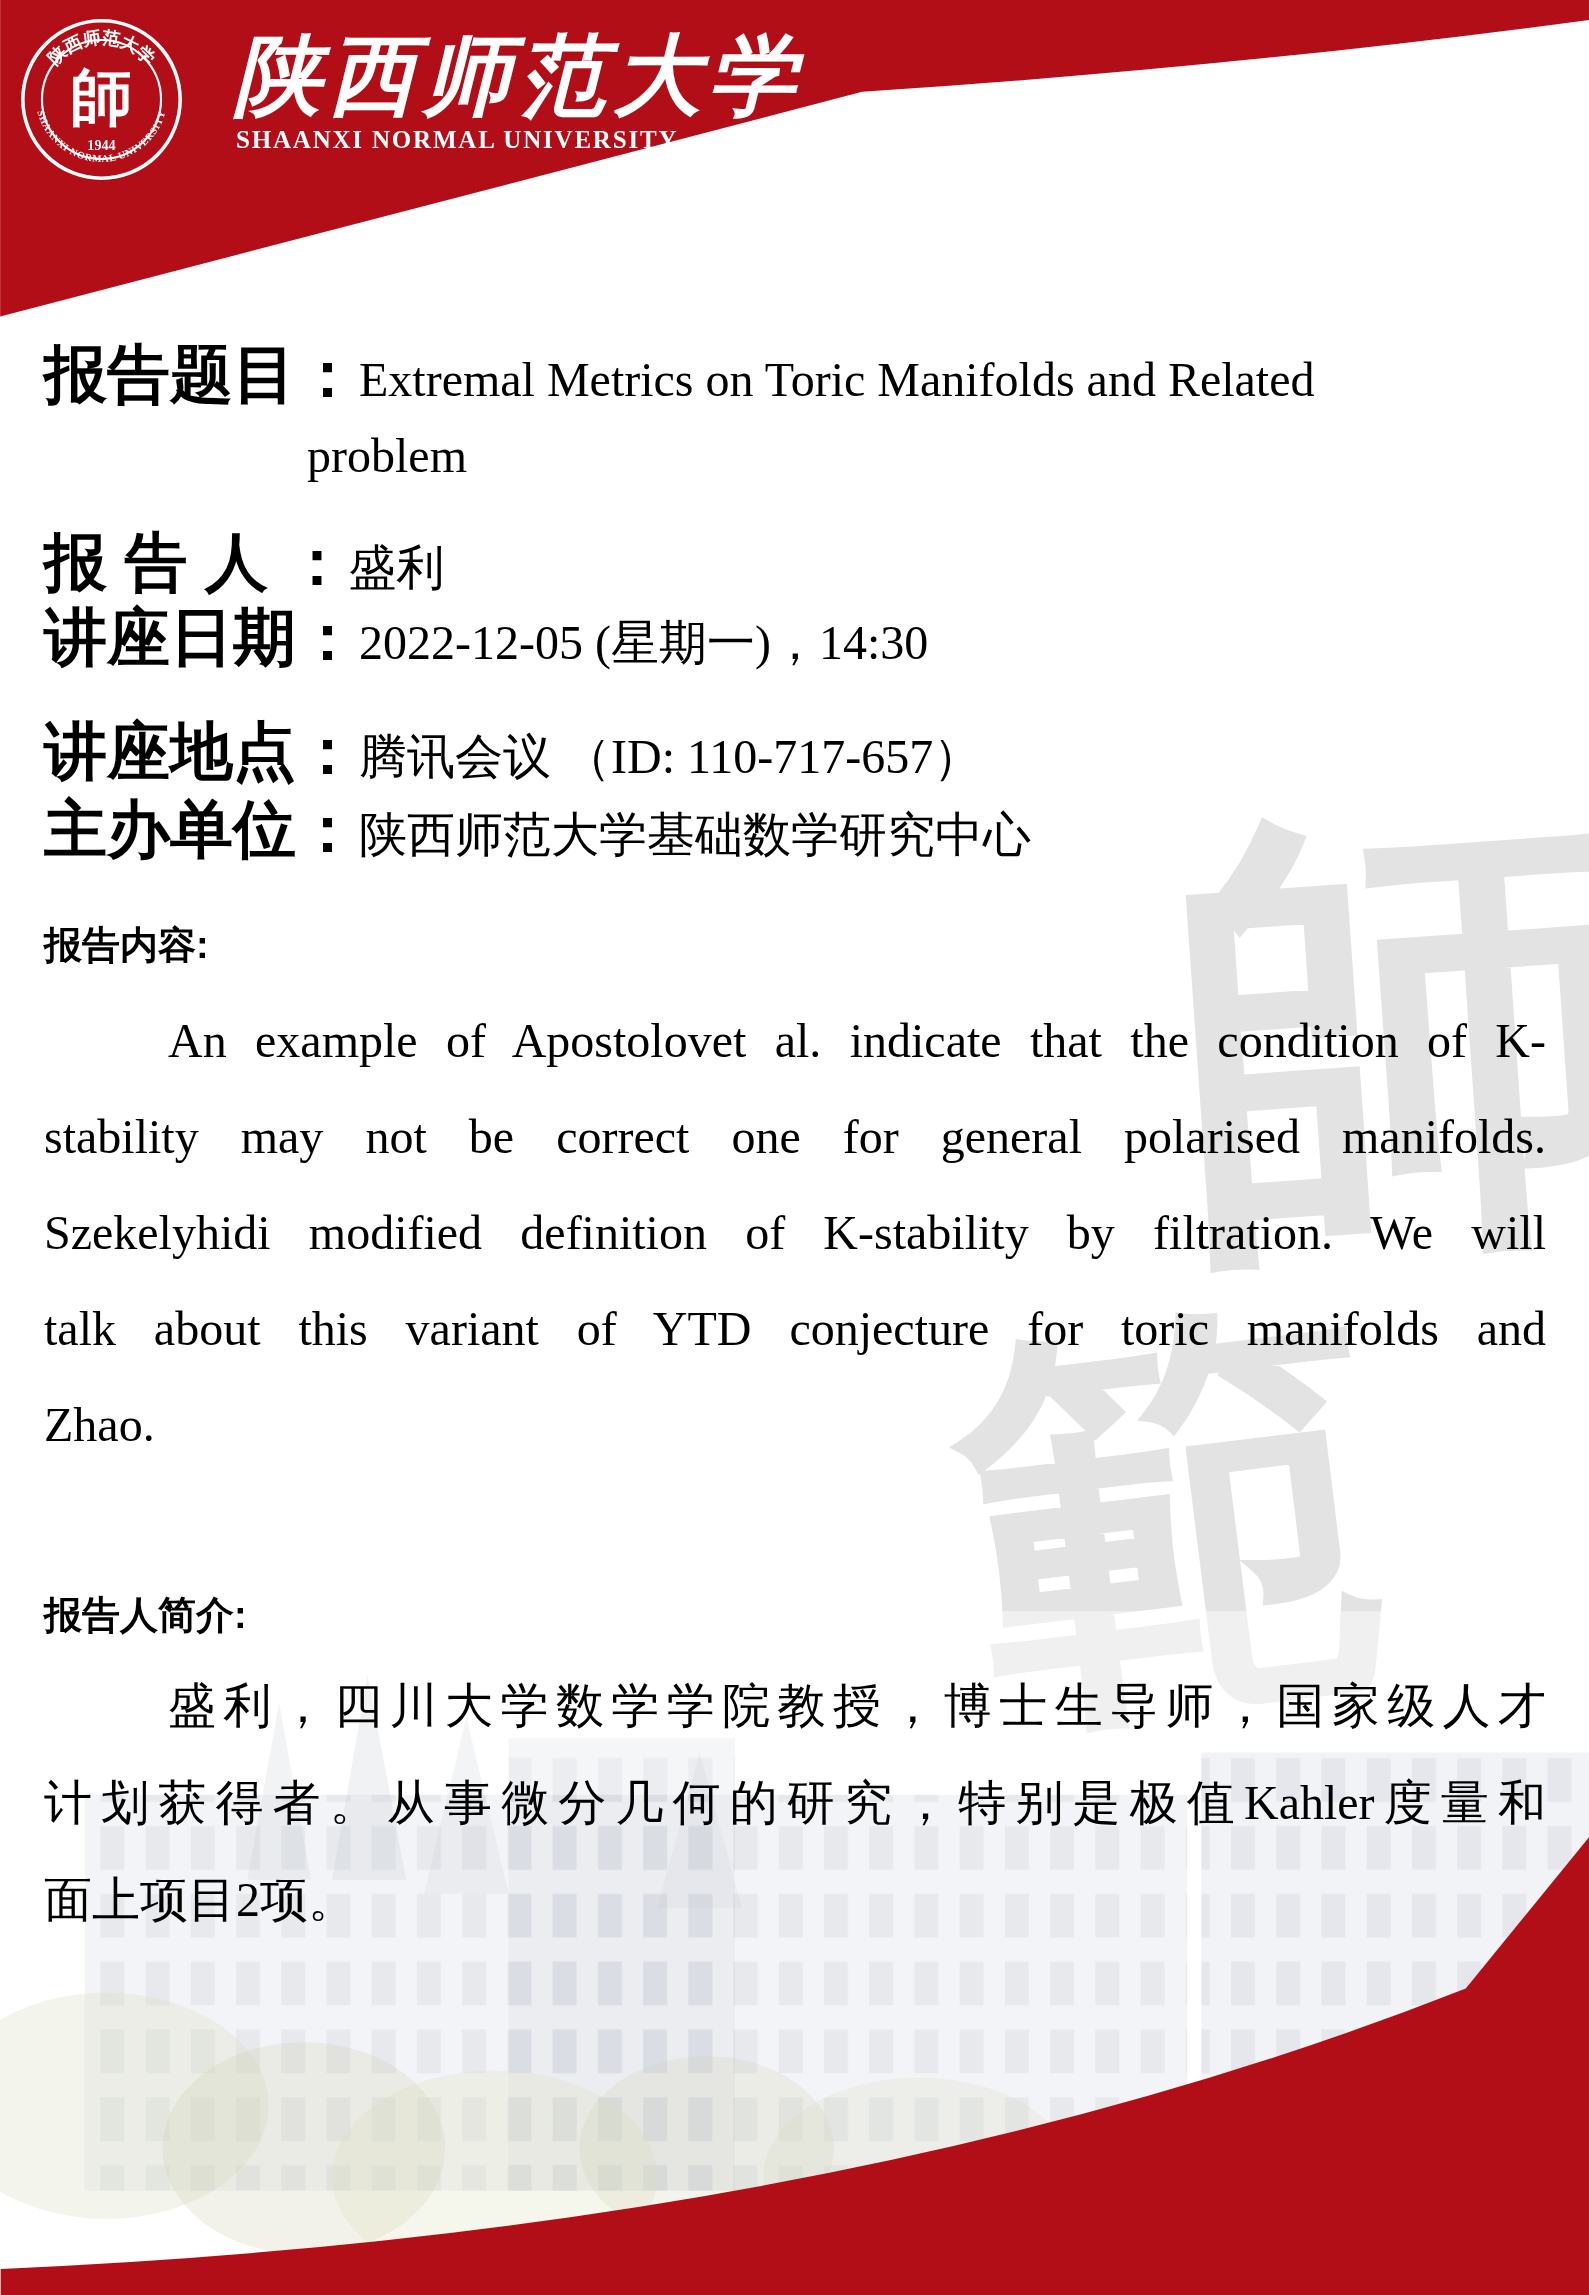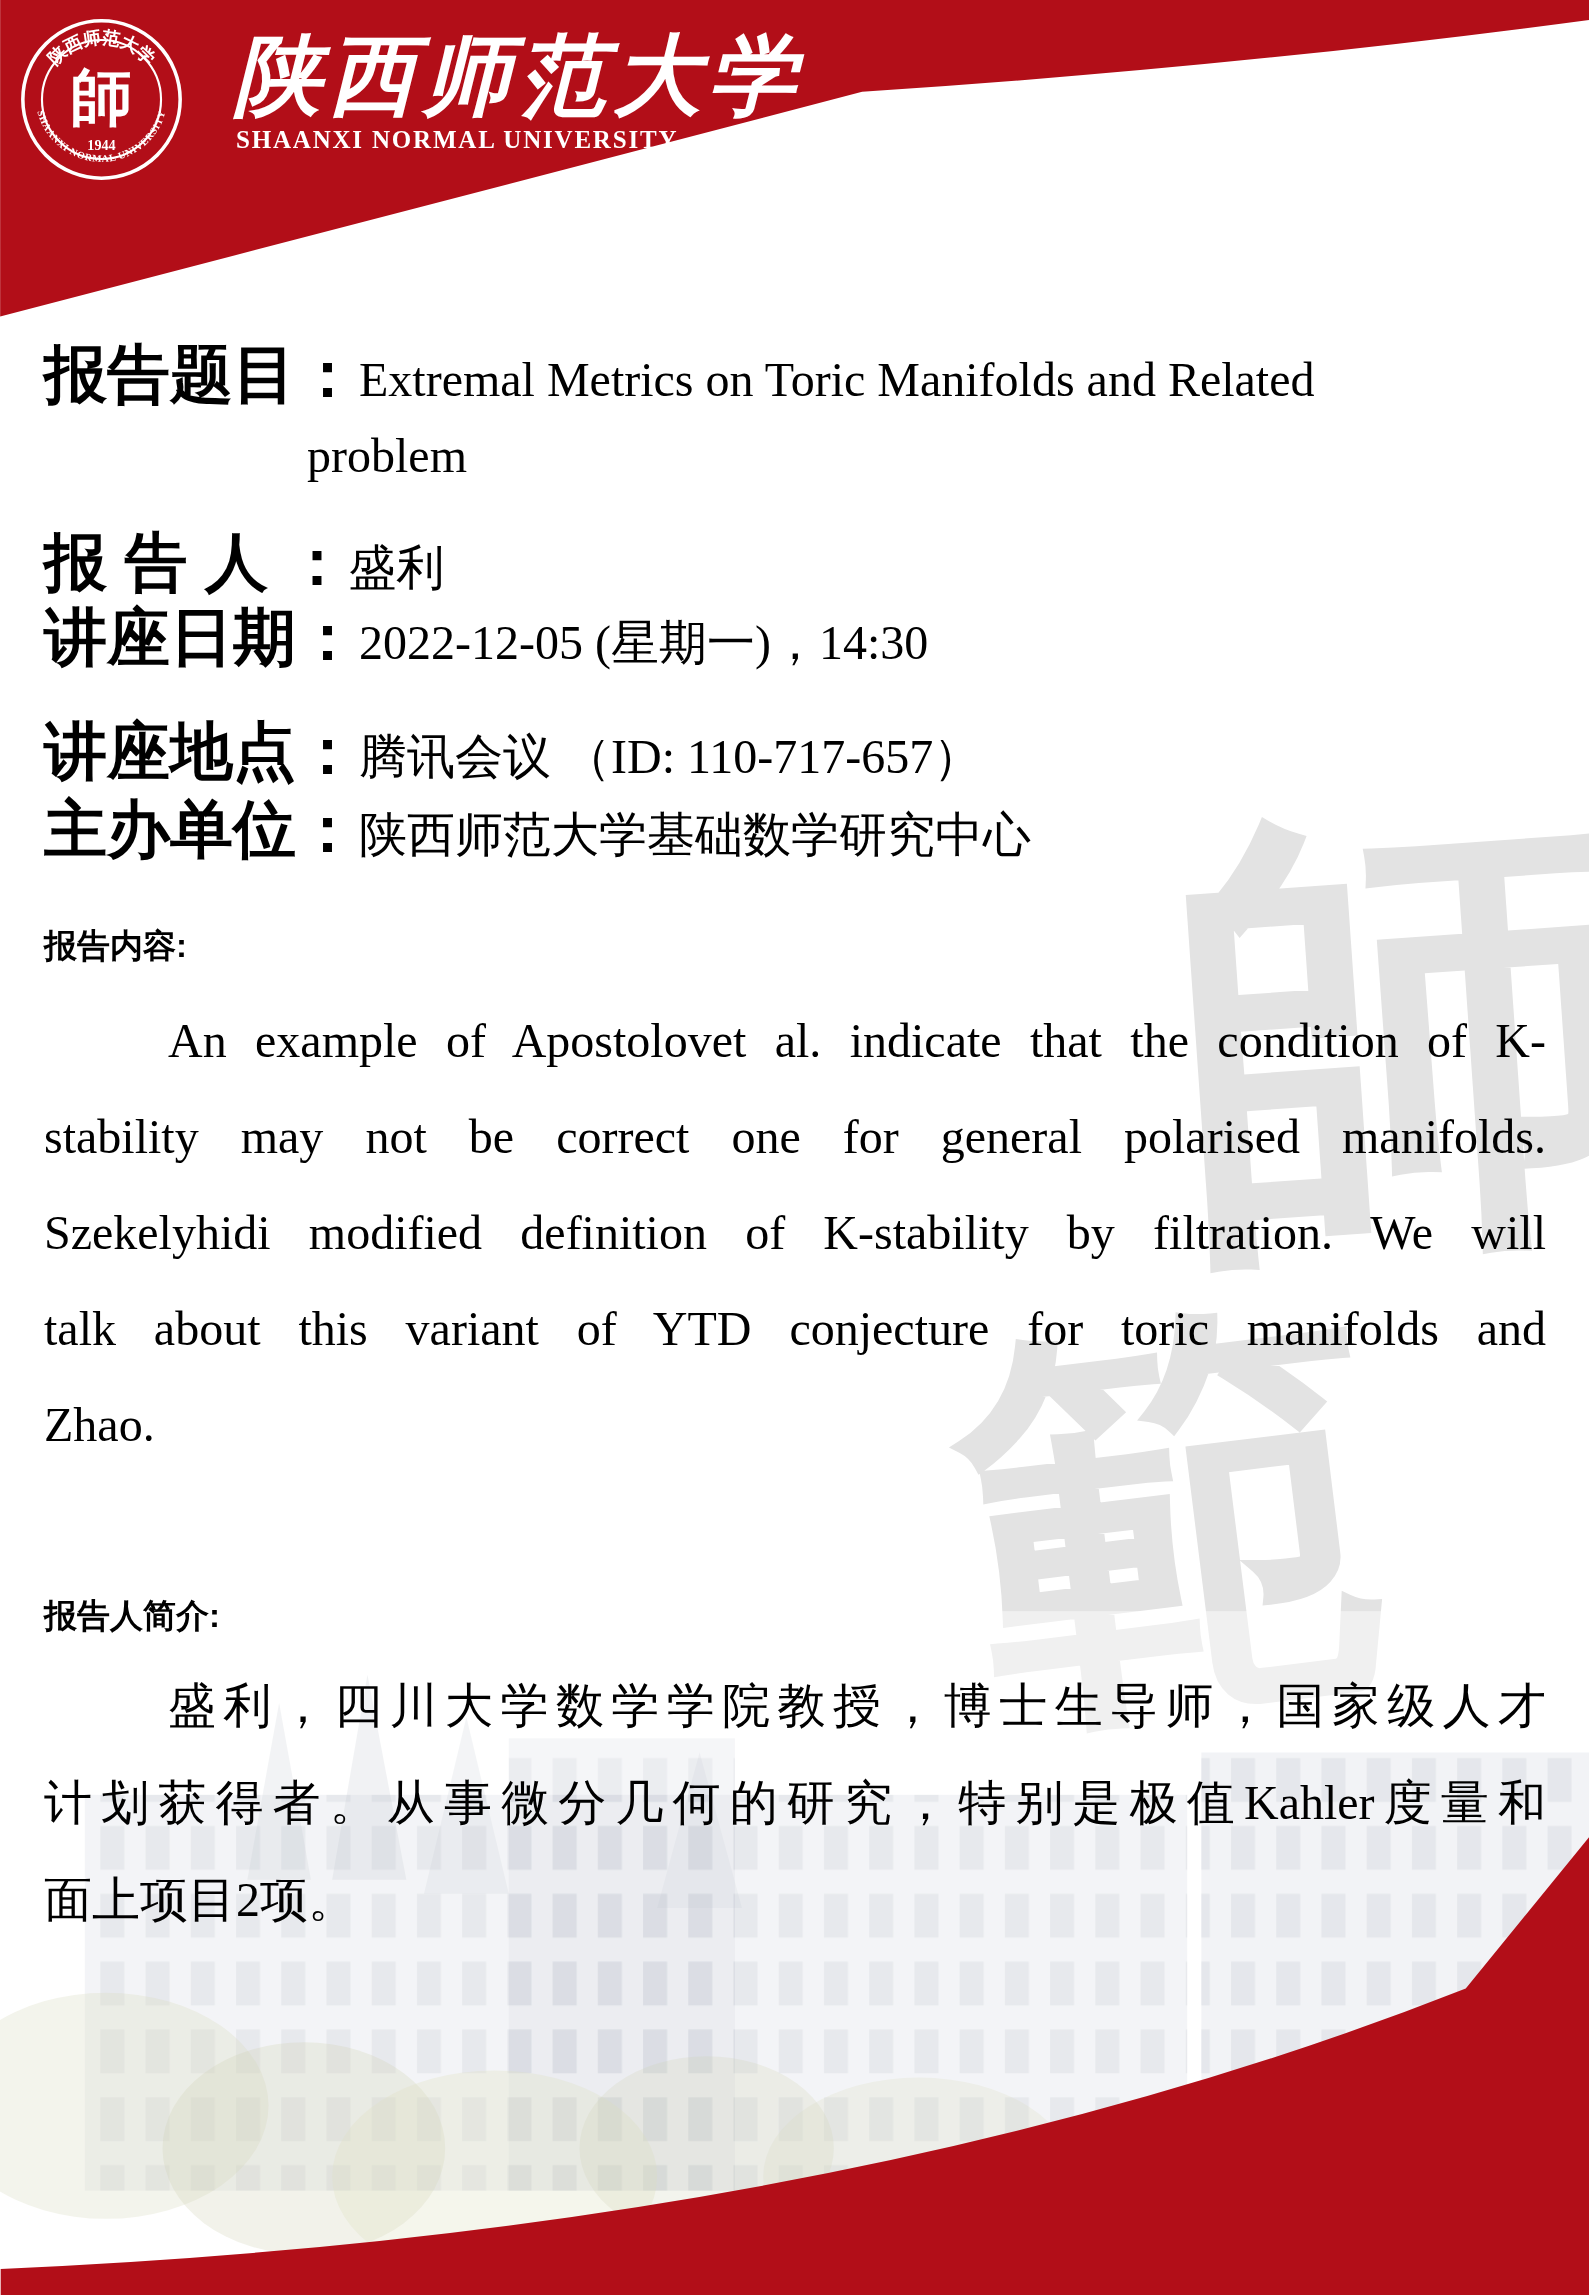--- a/index.html
+++ b/index.html
@@ -25,21 +25,21 @@
   .wm2{left:961px;top:1300px;font-size:424px;transform:rotate(-7deg);}
   .campus-photo{position:absolute;left:0;top:1611px;z-index:1;}
 
   
   .content{position:absolute;left:44px;top:0;width:1502px;z-index:3;}
   .fieldline{position:absolute;left:0;width:1502px;height:71px;line-height:71px;
      white-space:nowrap;font-size:48px;}
   .flabel{font-family:"Liberation Sans","DejaVu Sans",sans-serif;font-weight:bold;font-size:63px;}
   .fvalue{font-family:"Liberation Serif","DejaVu Serif",serif;font-size:48px;}
   .heading{position:absolute;left:0;height:71px;line-height:71px;
-     font-family:"Liberation Sans","DejaVu Sans",sans-serif;font-weight:bold;font-size:33px;}
+     font-family:"Liberation Sans","DejaVu Sans",sans-serif;font-weight:bold;font-size:38px;}
   .para{position:absolute;left:0;width:1502px;}
   .jline{width:1502px;height:96px;line-height:96px;font-size:48px;
      text-align:justify;text-align-last:justify;white-space:normal;}
   .jline.last{text-align-last:left;}
   .jline.indent{text-indent:124px;}
   .bio .jline{height:97px;line-height:97px;}
   .title2{position:absolute;left:263px;height:71px;line-height:71px;font-size:48px;}
 </style>
 </head>
 <body>

